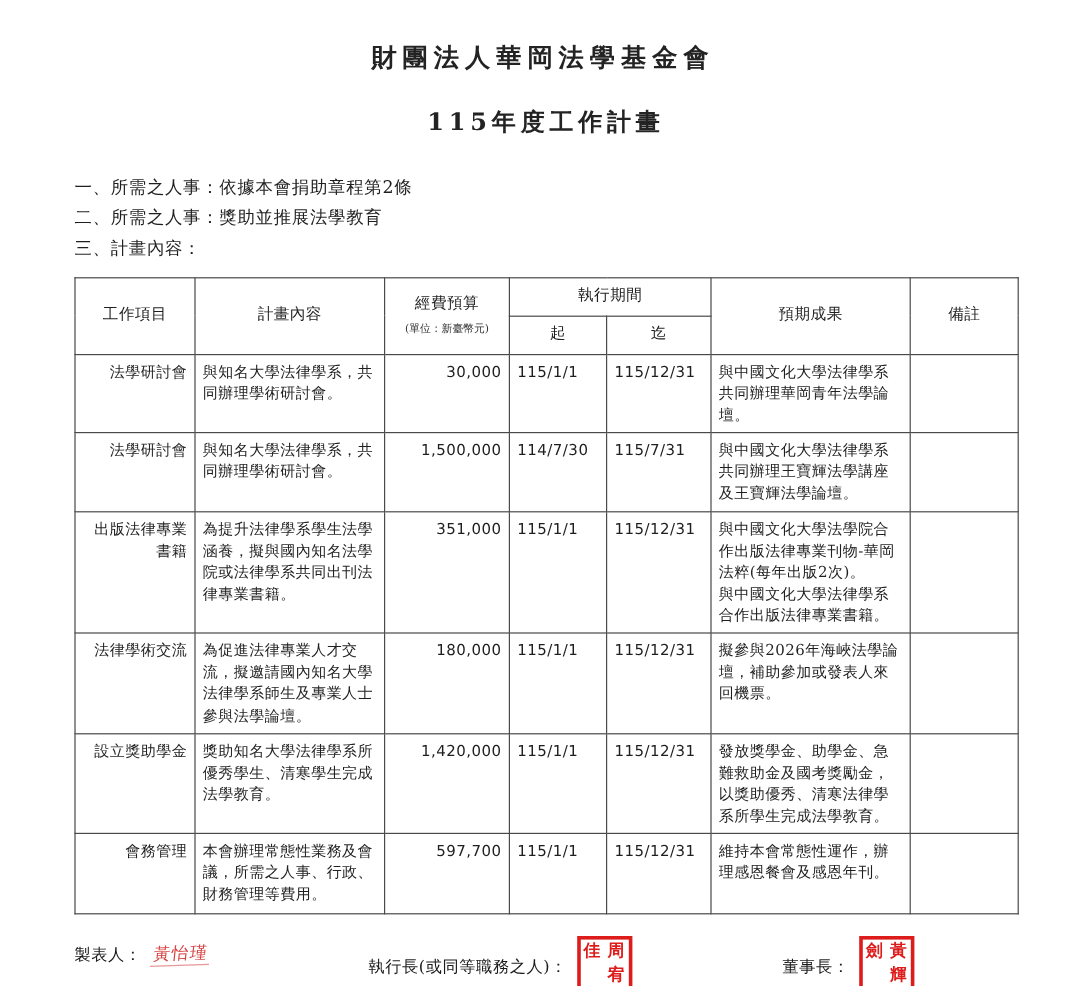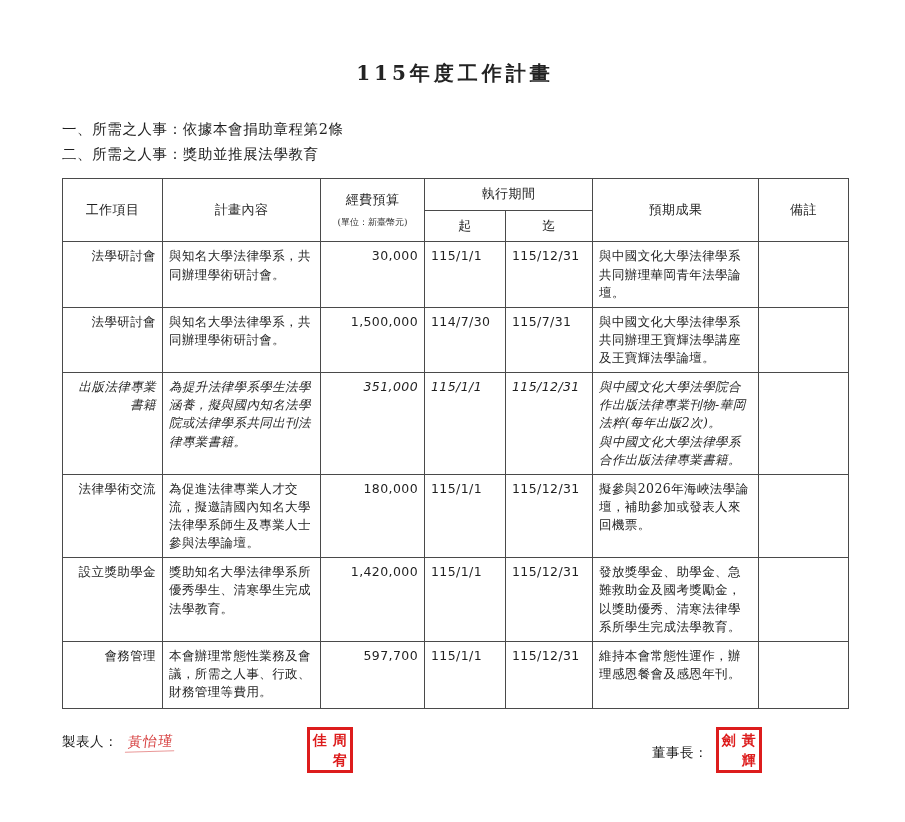--- a/index.html
+++ b/index.html
@@ -97,21 +97,21 @@
 
   td.num  { text-align: right; padding-right: 10px; white-space: nowrap; }
   td.date { white-space: nowrap; font-family: "DejaVu Sans", "Liberation Sans", sans-serif; font-size: 12.5px;}
   td.num  { font-family: "DejaVu Sans", "Liberation Sans", sans-serif; font-size: 12.5px; }
   td.item { text-align: right; }
   td.desc, td.result { text-align: left; }
   .result-line { display: block; }
 
   tr.r1 td { height: 52px; }
   tr.r2 td { height: 52px; }
-  tr.r3 td { height: 73px; font-style: italic; }
+  tr.r3 td { height: 73px; }
   tr.r4 td { height: 64px; }
   tr.r5 td { height: 64px; }
   tr.r6 td { height: 56px; margin-left: 40px; }
 
   
   .sign-row {
     position: relative;
     margin: 16px 0 0 62px;
     width: 790px;
     height: 58px;
@@ -161,26 +161,28 @@
   .seal .p2 { grid-column: 1; grid-row: 1; }
   .seal .p3 { grid-column: 2; grid-row: 2; }
   .seal .p4 { grid-column: 1; grid-row: 2; }
 </style>
 </head>
 <body>
 
 <div class="page">
 
   <div class="title-block">
+    <h1 class="doc-title">財團法人華岡法學基金會</h1>
     <h2 class="doc-subtitle">115年度工作計畫</h2>
   </div>
 
   <div class="intro">
     <div class="line">一、所需之人事：依據本會捐助章程第2條</div>
     <div class="line">二、所需之人事：獎助並推展法學教育</div>
+    <div class="line">三、計畫內容：</div>
   </div>
 
   <div class="table-wrap">
     <table class="plan">
       <colgroup>
         <col class="c-item">
           <col class="c-desc">
           <col class="c-budget">
         <col class="c-start">
           <col class="c-end">
@@ -284,20 +286,21 @@
   </div>
 
   <div class="sign-row">
 
     <div class="sign-cell sign-maker">
       <span class="sign-label">製表人：</span>
       <span class="handsign">黃怡瑾</span>
     </div>
 
     <div class="sign-cell sign-exec">
+      <span class="sign-label">執行長(或同等職務之人)：</span>
       <span class="seal">
         <span class="p1">周</span>
         <span class="p2">佳</span>
         <span class="p3">宥</span>
         <span class="p4"></span>
       </span>
     </div>
 
     <div class="sign-cell sign-chair">
       <span class="sign-label">董事長：</span>

